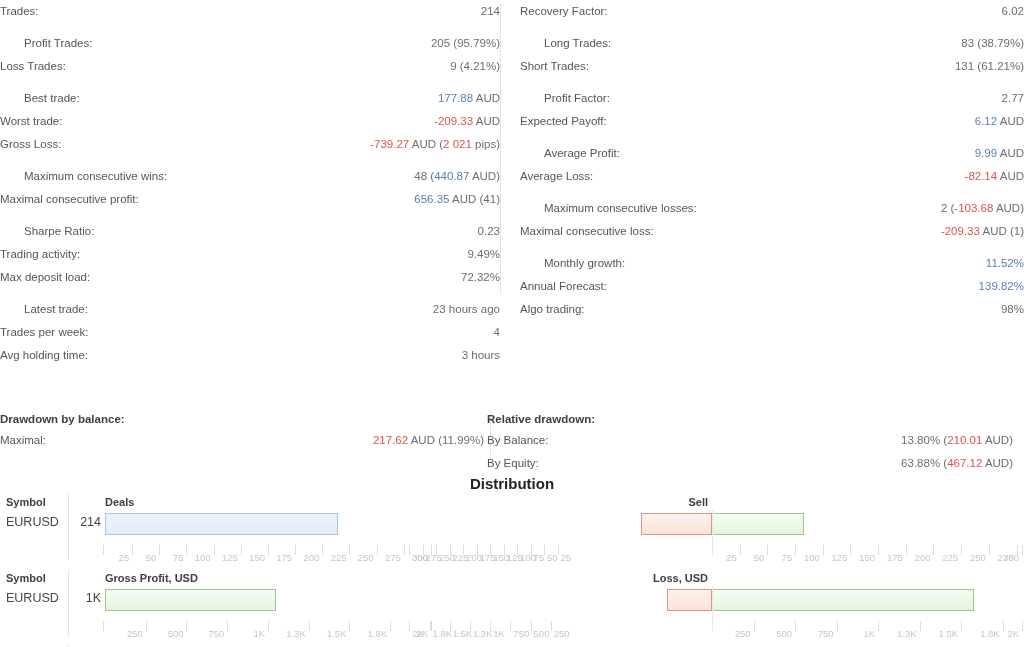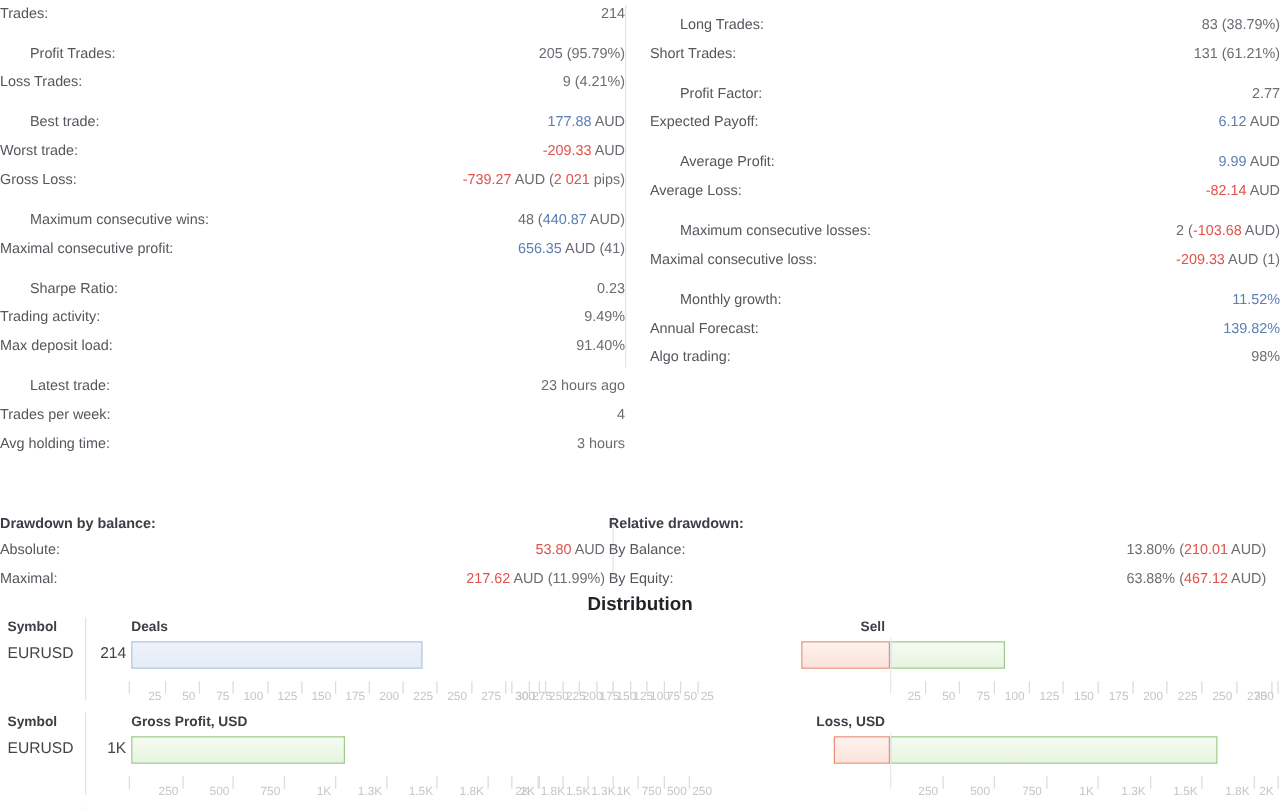--- a/index.html
+++ b/index.html
@@ -89,36 +89,40 @@
       <div class="row gap">
         <span class="lbl">Sharpe Ratio:</span>
         <span class="val"><span class="mut">0.23</span></span>
       </div>
       <div class="row">
         <span class="lbl">Trading activity:</span>
         <span class="val"><span class="mut">9.49%</span></span>
       </div>
       <div class="row">
         <span class="lbl">Max deposit load:</span>
-        <span class="val"><span class="mut">91.40%</span></span>
+        <span class="val"><span class="mut">72.32%</span></span>
       </div>
       <div class="row gap">
         <span class="lbl">Latest trade:</span>
         <span class="val"><span class="mut">23 hours ago</span></span>
       </div>
       <div class="row">
         <span class="lbl">Trades per week:</span>
         <span class="val"><span class="mut">4</span></span>
       </div>
       <div class="row">
         <span class="lbl">Avg holding time:</span>
         <span class="val"><span class="mut">3 hours</span></span>
       </div>
     </div>
   <div class="col col-right" id="col-right">
+      <div class="row">
+        <span class="lbl">Recovery Factor:</span>
+        <span class="val"><span class="mut">6.02</span></span>
+      </div>
       <div class="row gap">
         <span class="lbl">Long Trades:</span>
         <span class="val"><span class="mut">83 (38.79%)</span></span>
       </div>
       <div class="row">
         <span class="lbl">Short Trades:</span>
         <span class="val"><span class="mut">131 (61.21%)</span></span>
       </div>
       <div class="row gap">
         <span class="lbl">Profit Factor:</span>
@@ -157,24 +161,20 @@
         <span class="val"><span class="mut">98%</span></span>
       </div>
     </div>
 </div>
 
 <div class="dd-wrap" id="dd-wrap" style="height: 56px;">
   <div class="divider-dd"></div>
   <div class="dd-left">
     <div class="dd-head">Drawdown by balance:</div>
     <div id="dd-left-rows">
-        <div class="row">
-          <span class="lbl">Absolute:</span>
-          <span class="val"><span class="neg">53.80</span><span class="mut"> AUD</span></span>
-        </div>
         <div class="row">
           <span class="lbl">Maximal:</span>
           <span class="val"><span class="neg">217.62</span><span class="mut"> AUD (11.99%)</span></span>
         </div>
       </div>
   </div>
   <div class="dd-right">
     <div class="dd-head">Relative drawdown:</div>
     <div id="dd-right-rows">
         <div class="row">

